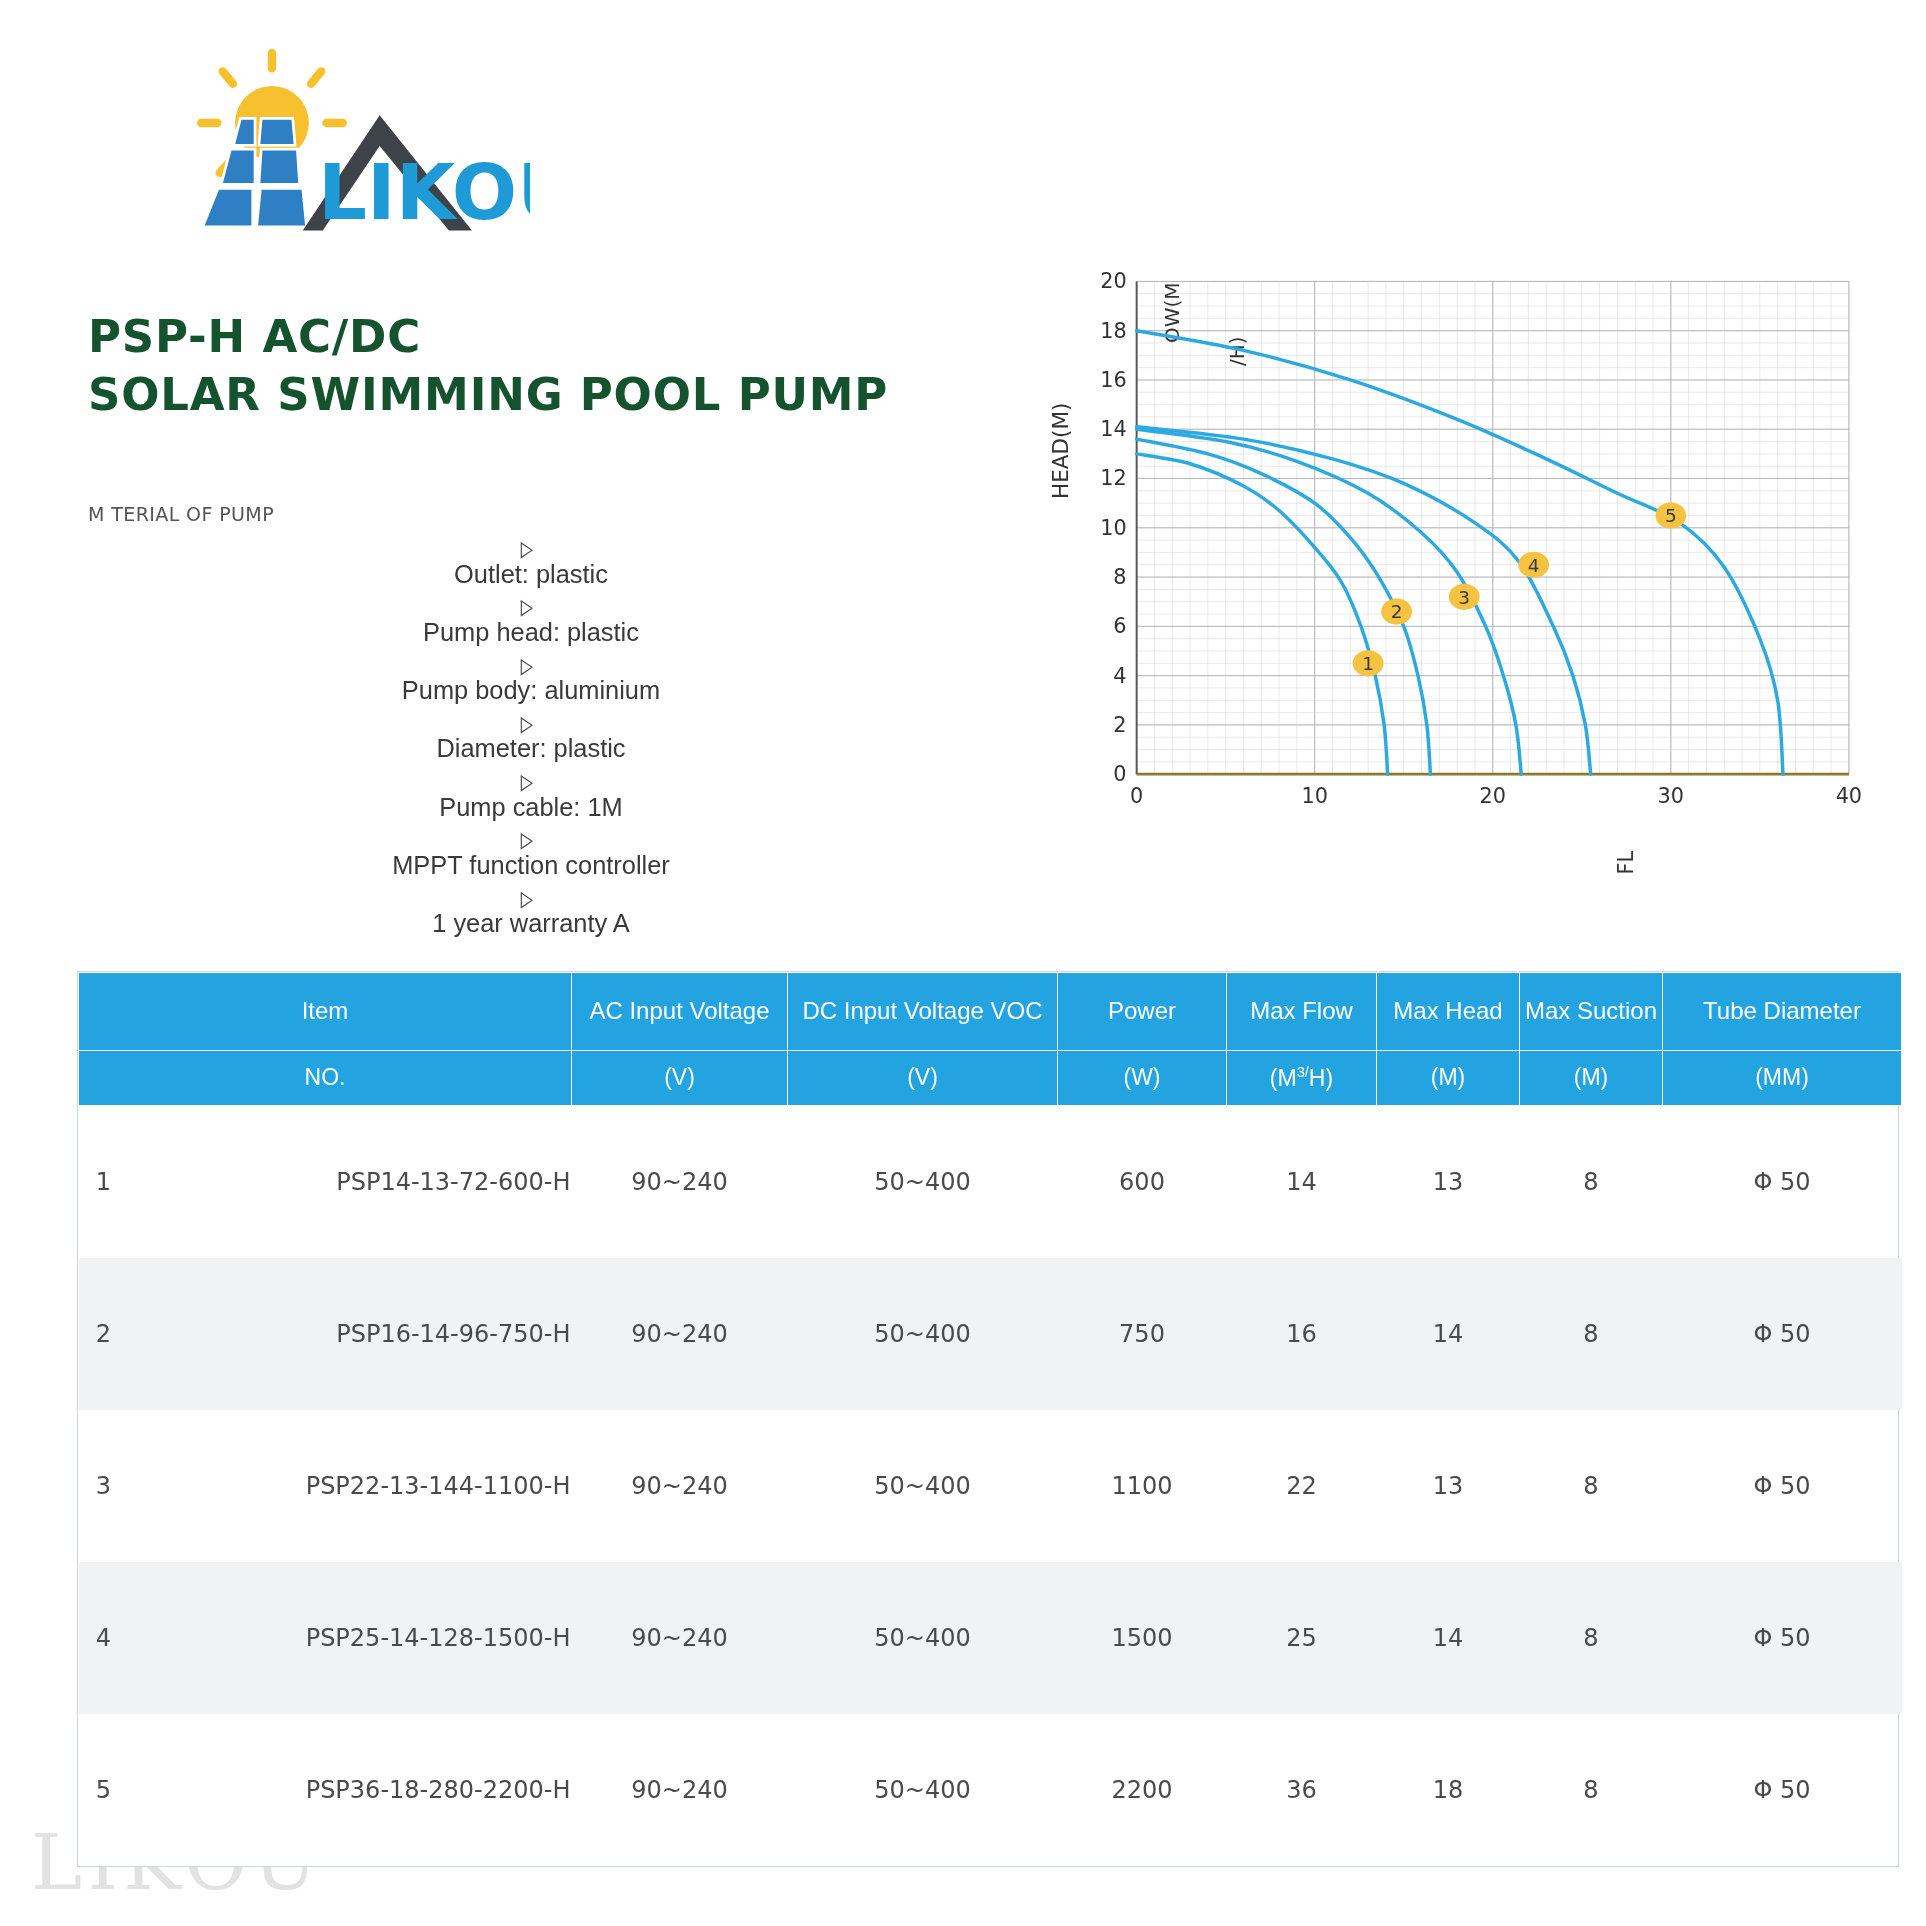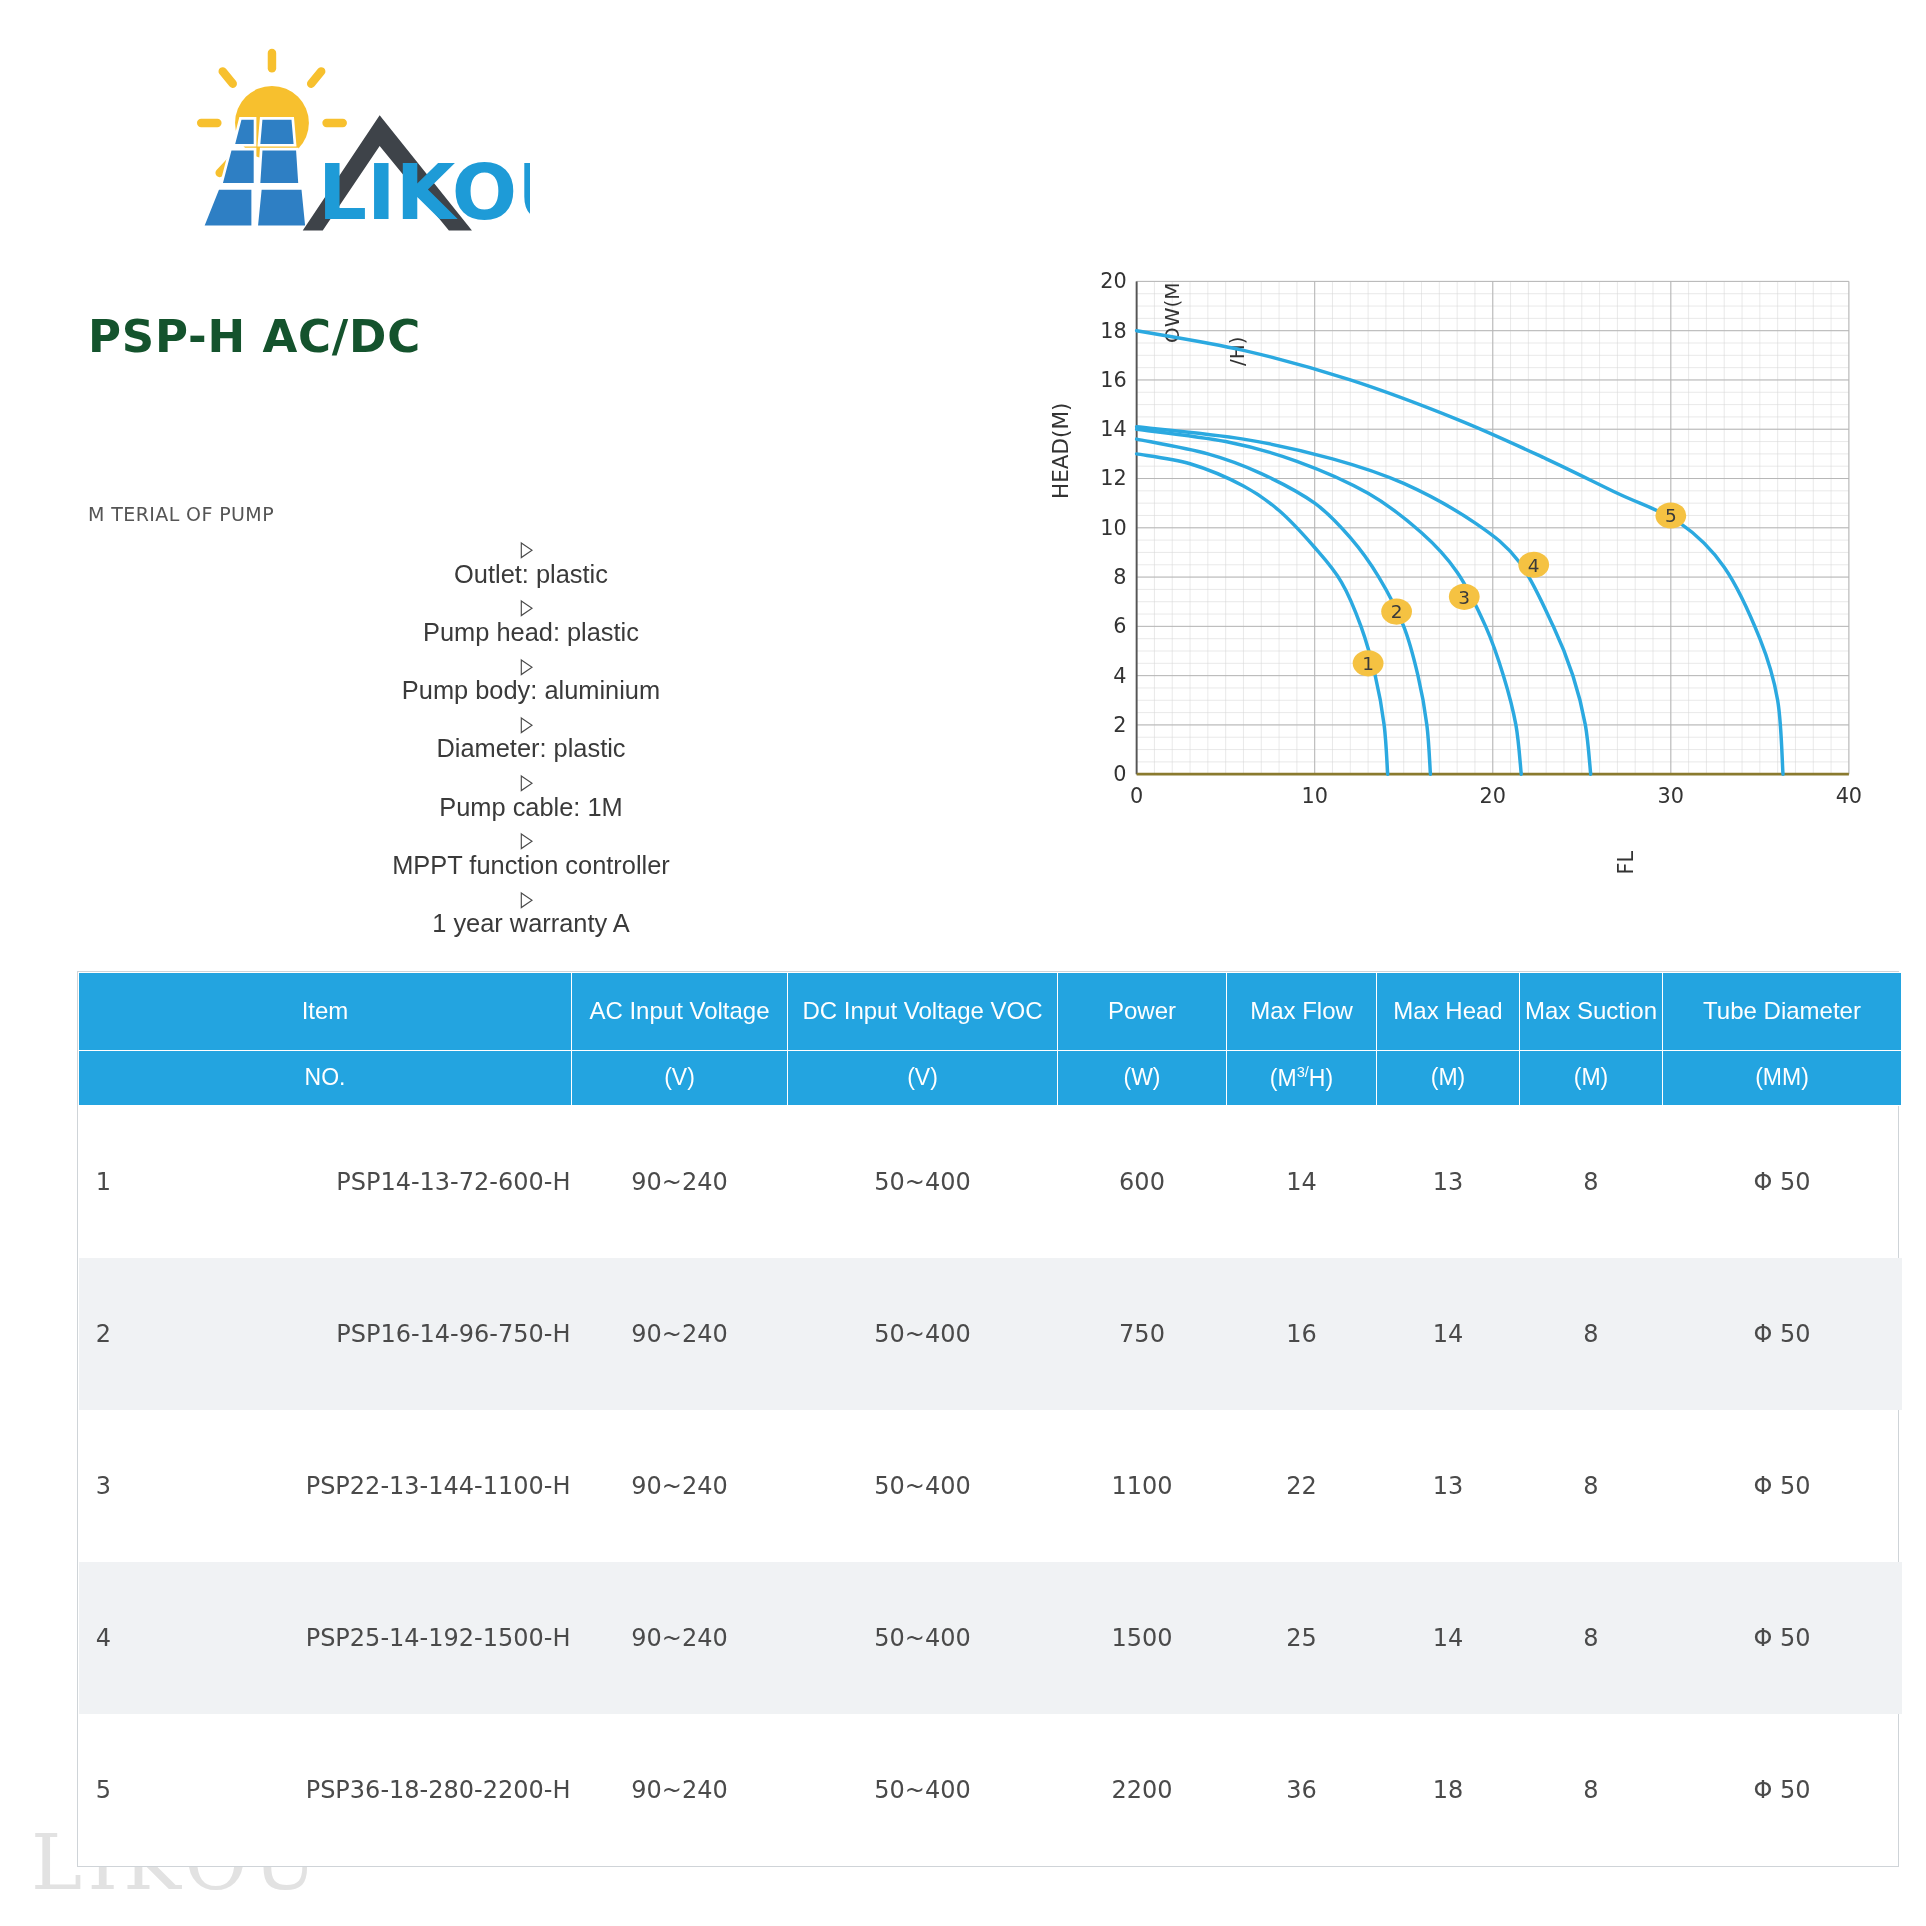--- a/index.html
+++ b/index.html
@@ -174,20 +174,21 @@
     </g>
     <g>
       <polygon points="560,480 760,180 1000,480 940,480 760,260 612,480" fill="#3E4349"></polygon>
     </g>
     <text x="600" y="450" font-family="DejaVu Sans, sans-serif" font-size="200" font-weight="bold" fill="#1E9BD7">LIKOU</text>
   </svg>
 </div>
 
 <div id="title-block">
   <div class="title-line">PSP-H AC/DC</div>
+  <div class="title-line">SOLAR SWIMMING POOL PUMP</div>
 </div>
 
 <div id="material-block">
   <div id="material-heading">M  TERIAL OF PUMP</div>
 
   <div class="material-item">
     <svg class="tri-outline" viewBox="0 0 38 48">
         <polygon points="6,5 34,24 6,43" fill="none" stroke="#4a4a4a" stroke-width="3"></polygon>
       </svg>
     <span>Outlet: plastic</span>
@@ -451,21 +452,21 @@
         <td>90~240</td>
         <td>50~400</td>
         <td>1100</td>
         <td>22</td>
         <td>13</td>
         <td>8</td>
         <td>Φ 50</td>
       </tr>
       <tr class="alt">
         <td class="idx">4</td>
-        <td class="itemname">PSP25-14-192-1500-H</td>
+        <td class="itemname">PSP25-14-128-1500-H</td>
         <td>90~240</td>
         <td>50~400</td>
         <td>1500</td>
         <td>25</td>
         <td>14</td>
         <td>8</td>
         <td>Φ 50</td>
       </tr>
       <tr>
         <td class="idx">5</td>

